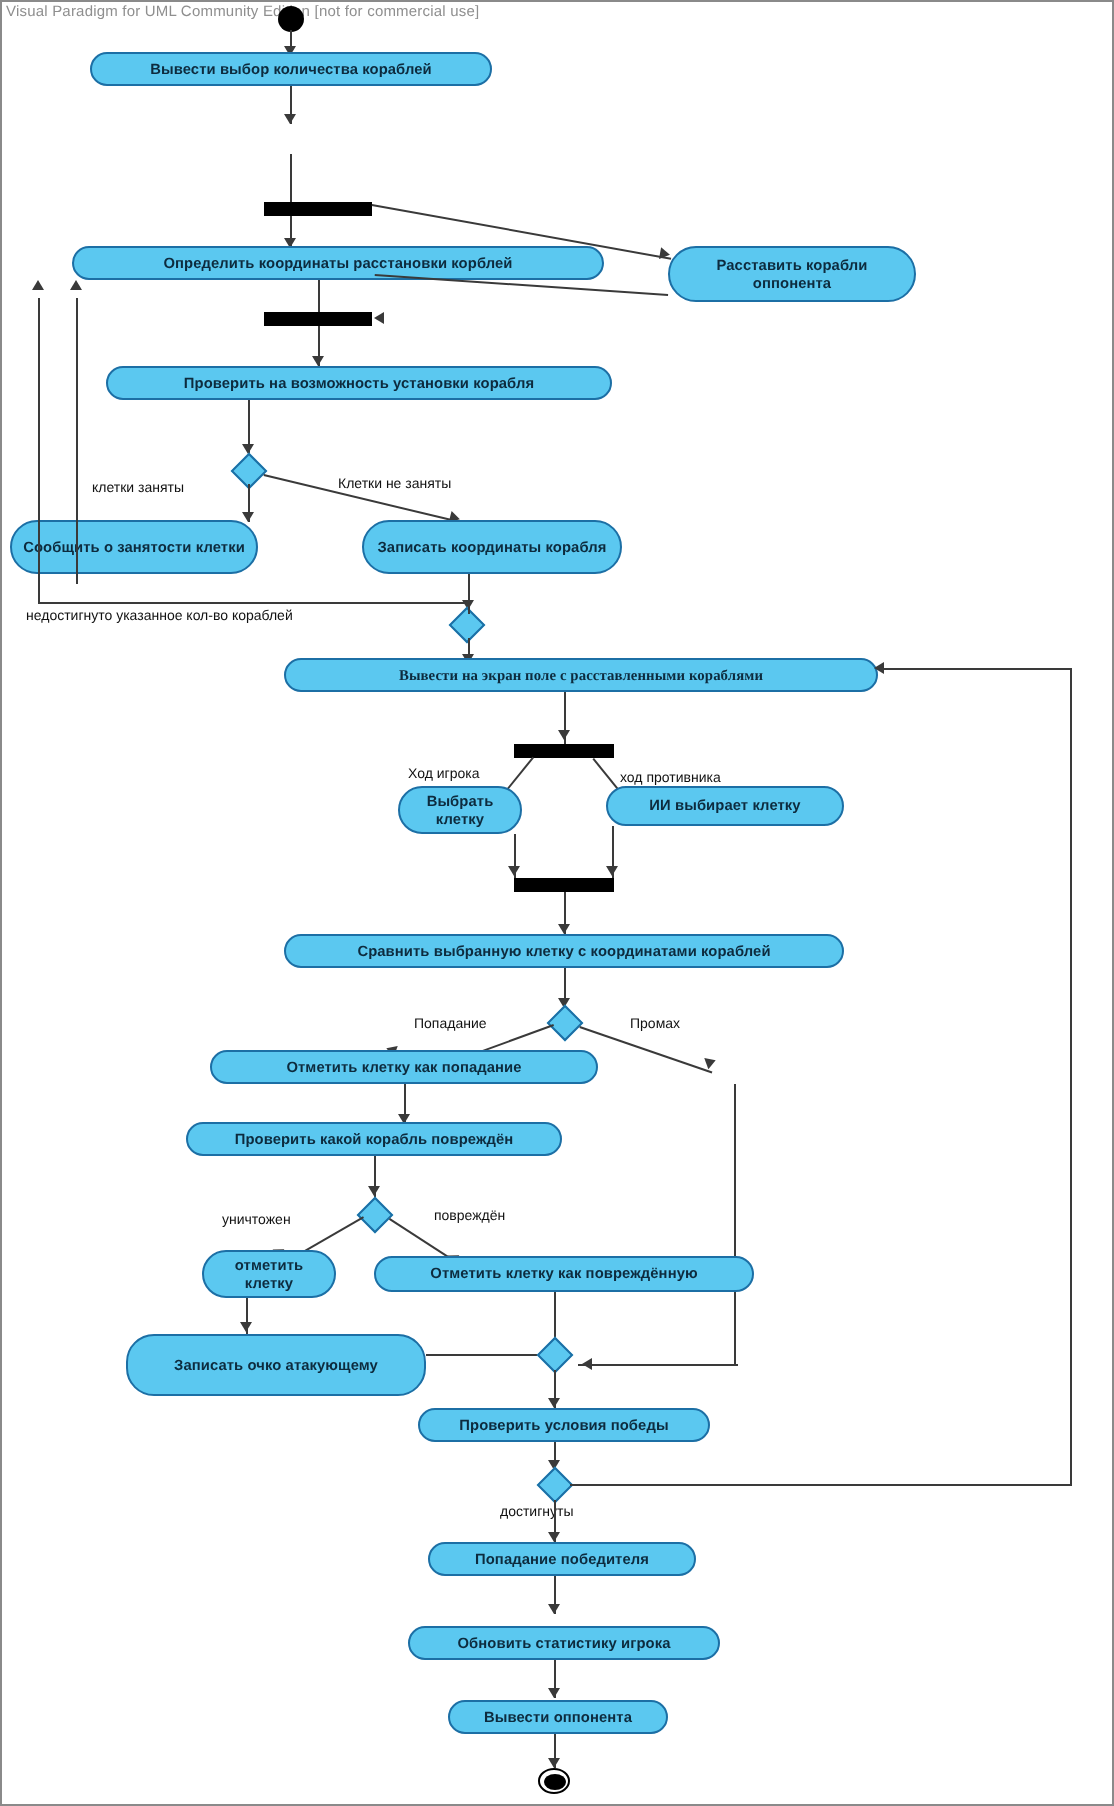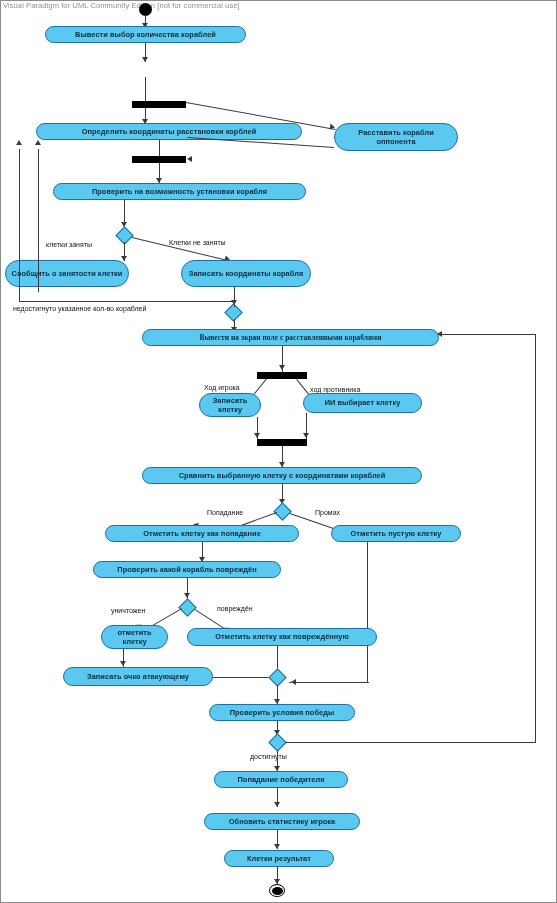--- a/index.html
+++ b/index.html
@@ -172,21 +172,21 @@
   <div class="bar" style="left:256px;top:371px;width:50px;"></div>
   <div class="glabel" style="left:203px;top:383px;">Ход игрока</div>
   <div class="glabel" style="left:309px;top:385px;">ход противника</div>
 
   <div class="slant" style="left:266px;top:378px;width:31px;transform:rotate(129deg);"></div>
   <div class="ah ah-l" style="left:242px;top:391px;transform:rotate(50deg);"></div>
 
   <div class="slant" style="left:296px;top:378px;width:31px;transform:rotate(51deg);"></div>
   <div class="ah ah-r" style="left:312px;top:391px;transform:rotate(-50deg);"></div>
 
-  <div class="act" style="left:198px;top:392px;width:62px;height:24px;">Записать клетку</div>
+  <div class="act" style="left:198px;top:392px;width:62px;height:24px;">Выбрать клетку</div>
 
   <div class="act" style="left:302px;top:392px;width:119px;height:20px;">ИИ выбирает клетку</div>
 
   <div class="ln lnv" style="left:256px;top:416px;height:24px;"></div>
   <div class="ah ah-d" style="left:253px;top:432px;"></div>
 
   <div class="ln lnv" style="left:305px;top:412px;height:28px;"></div>
   <div class="ah ah-d" style="left:302px;top:432px;"></div>
 
   <div class="bar" style="left:256px;top:438px;width:50px;"></div>
@@ -202,21 +202,20 @@
   <div class="glabel" style="left:314px;top:508px;">Промах</div>
 
   <div class="slant" style="left:276px;top:512px;width:82px;transform:rotate(160deg);"></div>
   <div class="ah ah-l" style="left:192px;top:521px;transform:rotate(20deg);"></div>
 
   <div class="slant" style="left:289px;top:512px;width:70px;transform:rotate(19deg);"></div>
   <div class="ah ah-r" style="left:352px;top:527px;transform:rotate(-20deg);"></div>
 
   <div class="act" style="left:104px;top:524px;width:194px;height:17px;">Отметить клетку как попадание</div>
 
-  <div class="act" style="left:330px;top:524px;width:130px;height:17px;">Отметить пустую клетку</div>
 
   <div class="ln lnv" style="left:201px;top:541px;height:20px;"></div>
   <div class="ah ah-d" style="left:198px;top:556px;"></div>
 
   <div class="ln lnv" style="left:366px;top:541px;height:140px;"></div>
   <div class="ah ah-l" style="left:290px;top:678px;"></div>
   <div class="ln lnh" style="left:288px;top:681px;width:80px;"></div>
 
   <div class="act" style="left:92px;top:560px;width:188px;height:17px;">Проверить какой корабль повреждён</div>
   <div class="ln lnv" style="left:186px;top:577px;height:22px;"></div>
@@ -232,21 +231,21 @@
   <div class="slant" style="left:194px;top:608px;width:40px;transform:rotate(33deg);"></div>
   <div class="ah ah-r" style="left:224px;top:625px;transform:rotate(-32deg);"></div>
 
   <div class="act" style="left:100px;top:624px;width:67px;height:24px;">отметить клетку</div>
 
   <div class="act" style="left:186px;top:627px;width:190px;height:18px;">Отметить клетку как повреждённую</div>
 
   <div class="ln lnv" style="left:122px;top:648px;height:18px;"></div>
   <div class="ah ah-d" style="left:119px;top:660px;"></div>
 
-  <div class="act" style="left:62px;top:666px;width:150px;height:19px;">Записать очко атакующему</div>
+  <div class="act" style="left:62px;top:666px;width:150px;height:31px;">Записать очко атакующему</div>
 
   <div class="ln lnh" style="left:212px;top:676px;width:64px;"></div>
 
   <div class="ln lnv" style="left:276px;top:645px;height:27px;"></div>
 
   <div class="dia" style="left:270px;top:670px;"></div>
   <div class="ln lnv" style="left:276px;top:684px;height:19px;"></div>
   <div class="ah ah-d" style="left:273px;top:698px;"></div>
 
   <div class="act" style="left:208px;top:703px;width:146px;height:17px;">Проверить условия победы</div>
@@ -265,20 +264,20 @@
   <div class="ah ah-d" style="left:273px;top:765px;"></div>
 
   <div class="act" style="left:213px;top:770px;width:134px;height:17px;">Попадание победителя</div>
   <div class="ln lnv" style="left:276px;top:787px;height:19px;"></div>
   <div class="ah ah-d" style="left:273px;top:801px;"></div>
 
   <div class="act" style="left:203px;top:812px;width:156px;height:17px;">Обновить статистику игрока</div>
   <div class="ln lnv" style="left:276px;top:829px;height:19px;"></div>
   <div class="ah ah-d" style="left:273px;top:843px;"></div>
 
-  <div class="act" style="left:223px;top:849px;width:110px;height:17px;">Клетки результат</div>
+  <div class="act" style="left:223px;top:849px;width:110px;height:17px;">Вывести оппонента</div>
   <div class="ln lnv" style="left:276px;top:866px;height:17px;"></div>
   <div class="ah ah-d" style="left:273px;top:878px;"></div>
 
   <div class="final-ring" style="left:268px;top:883px;"></div>
   <div class="final-dot" style="left:271px;top:886px;"></div>
 
 </div>
 
 </body></html>

